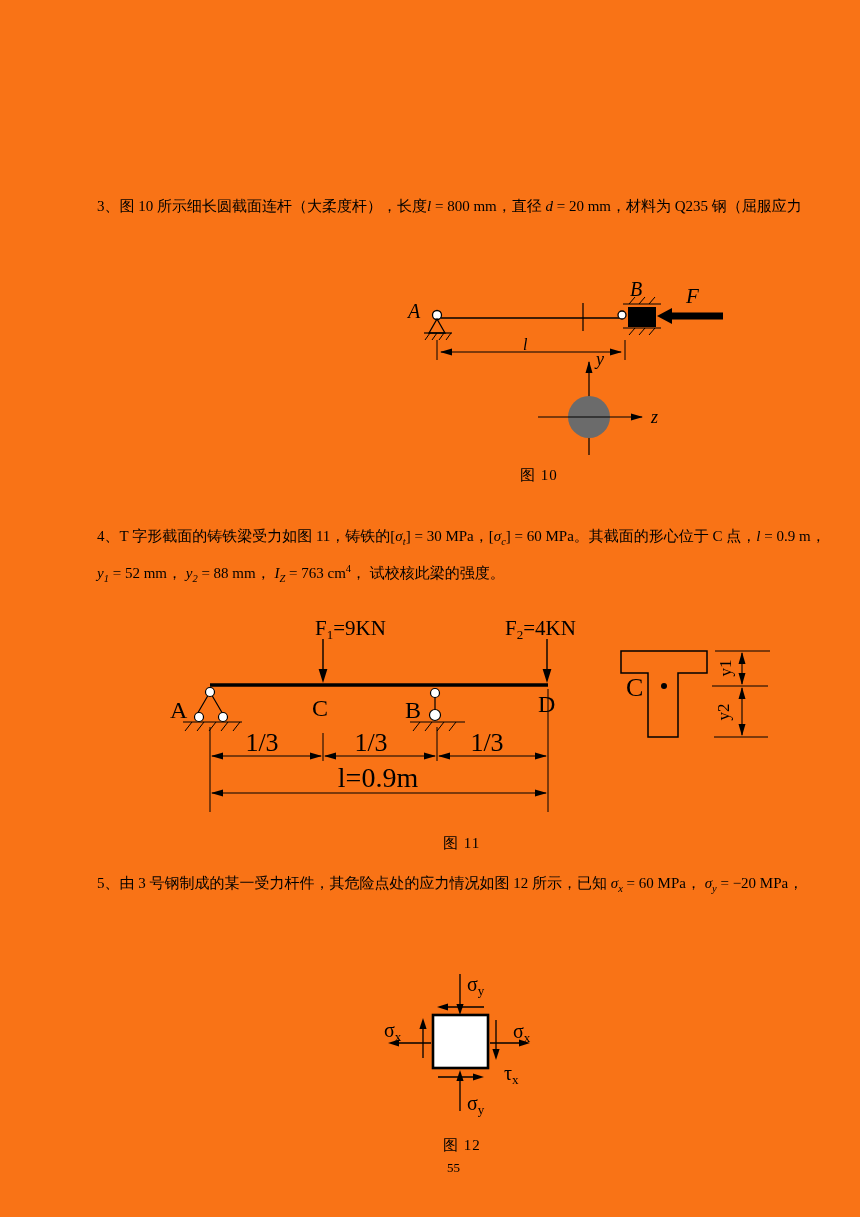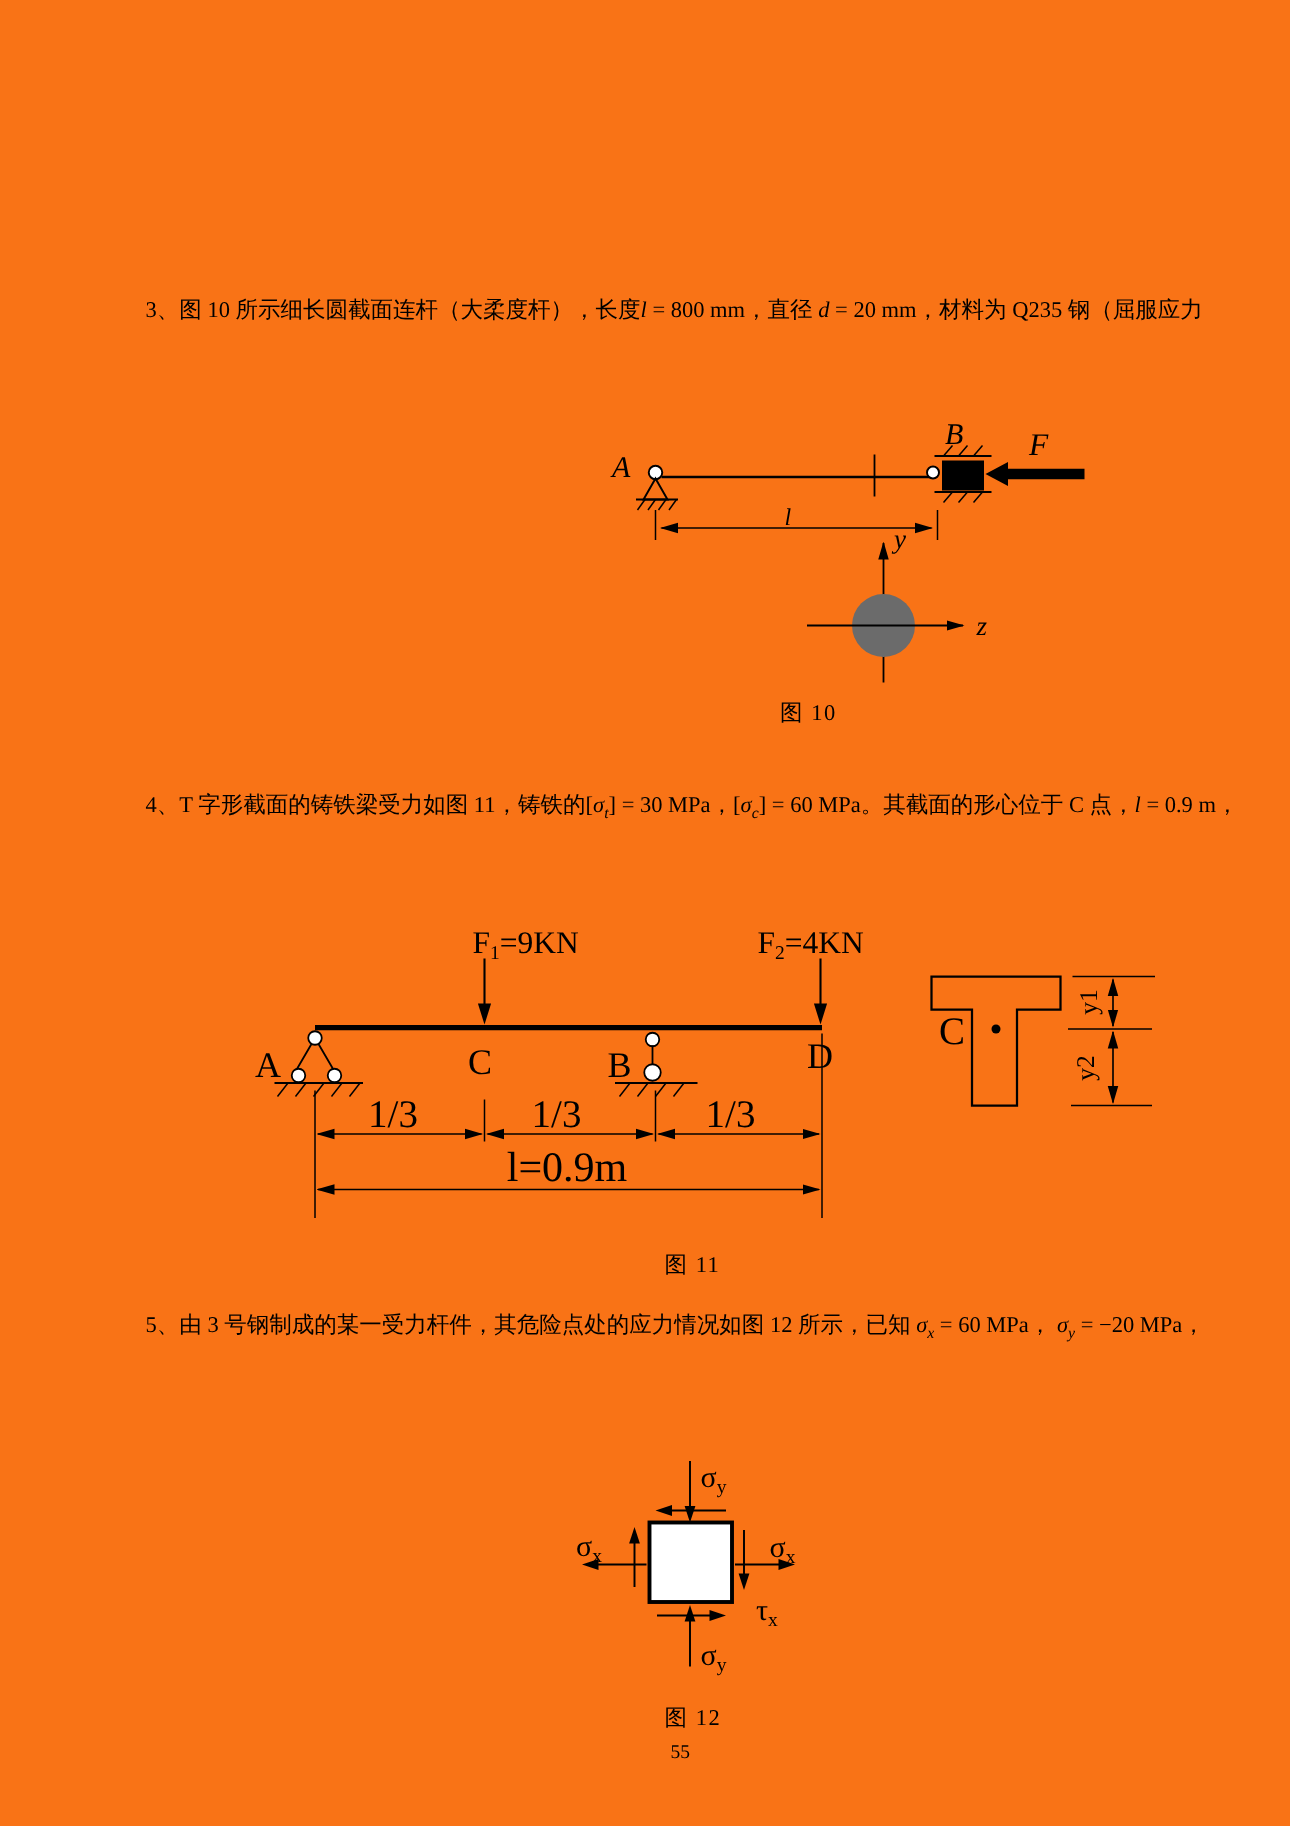--- a/index.html
+++ b/index.html
@@ -63,20 +63,21 @@
     <text x="133" y="80" font-size="16" font-style="italic">l</text>
     <line x1="199" y1="185" x2="199" y2="92" stroke="#000" stroke-width="1.2" marker-end="url(#dimArrow)"></line>
     <text x="206" y="95" font-size="18" font-style="italic">y</text>
     <circle cx="199" cy="147" r="21" stroke="none" fill="#6b6b6b"></circle>
     <line x1="148" y1="147" x2="252" y2="147" stroke="#000" stroke-width="1.2" marker-end="url(#dimArrow)"></line>
     <text x="261" y="153" font-size="18" font-style="italic">z</text>
   </svg>
   <div class="cap" style="left:520px;top:466px;">图 10</div>
 
   <div class="tline" style="top:490px;margin-top:37px;"><span>4、T 字形截面的铸铁梁受力如图 11，铸铁的[</span><span class="it">σ</span><span class="sub">t</span><span>] = 30 MPa，[</span><span class="it">σ</span><span class="sub">c</span><span>] = 60 MPa。其截面的形心位于 C 点，</span><span class="it">l</span><span> = 0.9 m，</span></div>
+  <div class="tline" style="top:563px;"><span class="it">y</span><span class="sub">1</span><span> = 52 mm，  </span><span class="it">y</span><span class="sub">2</span><span> = 88 mm，  </span><span class="it">I</span><span class="sub">Z</span><span> = 763 cm</span><span class="sup">4</span><span>， 试校核此梁的强度。</span></div>
 
   <svg class="fig" style="left:150px;top:605px;" width="640" height="215">
 
     <line x1="60" y1="80" x2="398" y2="80" stroke="#000" stroke-width="3.5"></line>
 
     <text x="165" y="30" font-size="21"><tspan>F</tspan><tspan font-size="13" dy="4">1</tspan><tspan font-size="21" dy="-4">=9KN</tspan></text>
     <line x1="173" y1="34" x2="173" y2="68" stroke="#000" stroke-width="1.4"></line>
     <polygon points="173,78 168.6,64 177.4,64" fill="#000"></polygon>
 
     <text x="355" y="30" font-size="21"><tspan>F</tspan><tspan font-size="13" dy="4">2</tspan><tspan font-size="21" dy="-4">=4KN</tspan></text>

